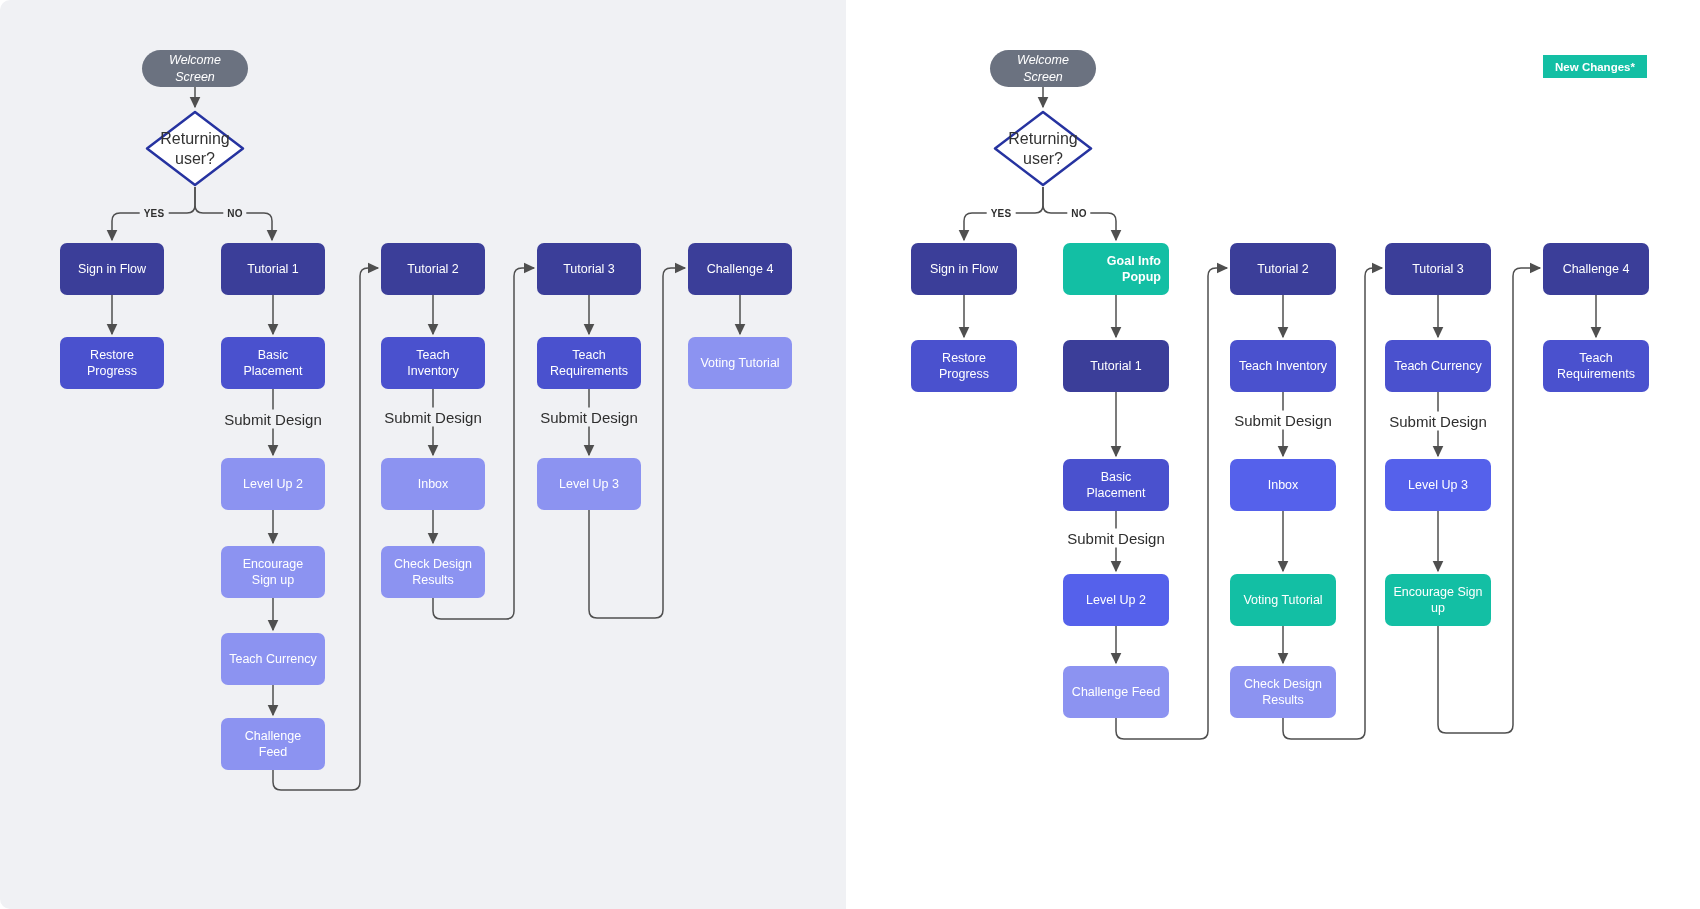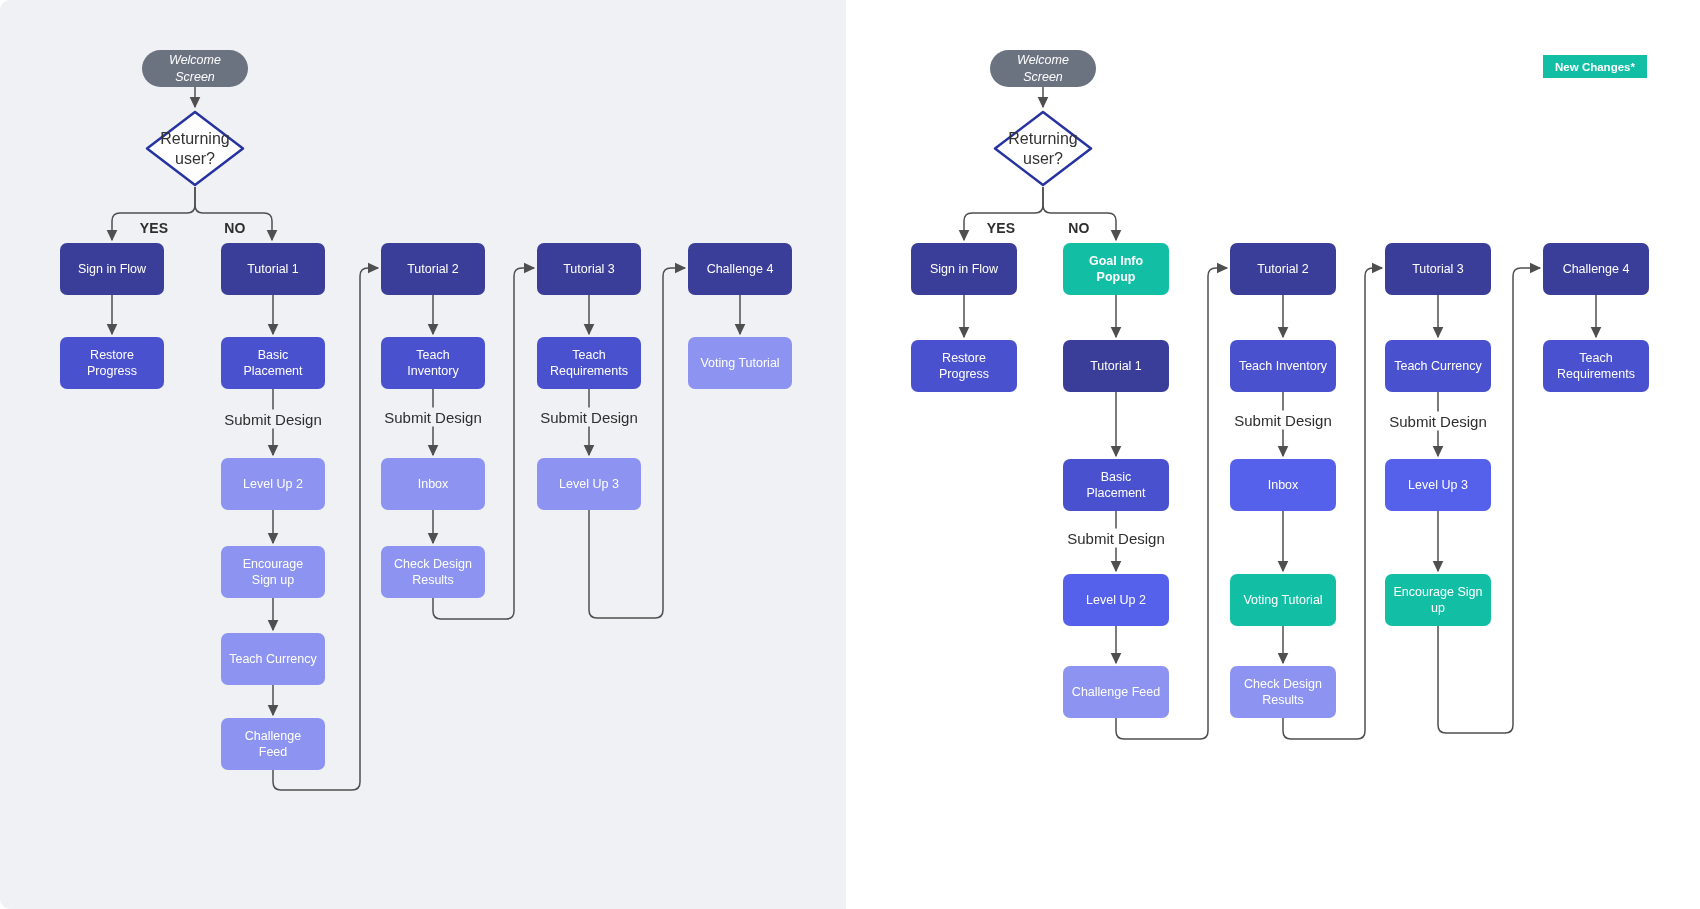--- a/index.html
+++ b/index.html
@@ -12,31 +12,31 @@
   .panel.right{left:846px;width:854px;background:var(--bg-right,#ffffff);}
   svg.connector-layer{position:absolute;left:0;top:0;z-index:1;}
   .node{
     position:absolute;z-index:2;display:flex;align-items:center;justify-content:center;
     color:#fff;font-size:12.5px;line-height:1.3;text-align:center;box-sizing:border-box;
   }
   .node.box{border-radius:7px;padding:2px 8px;}
   .node.pill{padding:7px 8px;font-style:italic;}
   .node.diamond{background:transparent;padding:0;}
   .node .ntext{width:100%;}
-  .node.bold .ntext{font-weight:bold;}
+  .node.bold .ntext{font-weight:bold;text-align:right;}
   .node.diamond svg{position:absolute;left:0;top:0;}
   .dtext{
     position:absolute;inset:0;display:flex;align-items:center;justify-content:center;
     color:#333;font-size:16px;line-height:1.25;padding:0 22px;text-align:center;
   }
   .edge-label{
     position:absolute;z-index:3;transform:translate(-50%,-50%);
     font-size:15px;color:#2e2e2e;padding:1px 4px;white-space:nowrap;
   }
-  .edge-label.yn{font-weight:bold;font-size:14px;letter-spacing:.2px;margin-top:15px;}
+  .edge-label.yn{font-weight:bold;font-size:10px;letter-spacing:.2px;}
   .badge{
     position:absolute;left:1543px;top:55px;width:104px;height:23px;z-index:3;
     display:flex;align-items:center;justify-content:center;border-radius:0;
     background:var(--teal,#13bfa4);color:#fff;font-weight:bold;font-size:11.5px;
   }
 </style>
 </head>
 <body>
 
 <div class="canvas">

